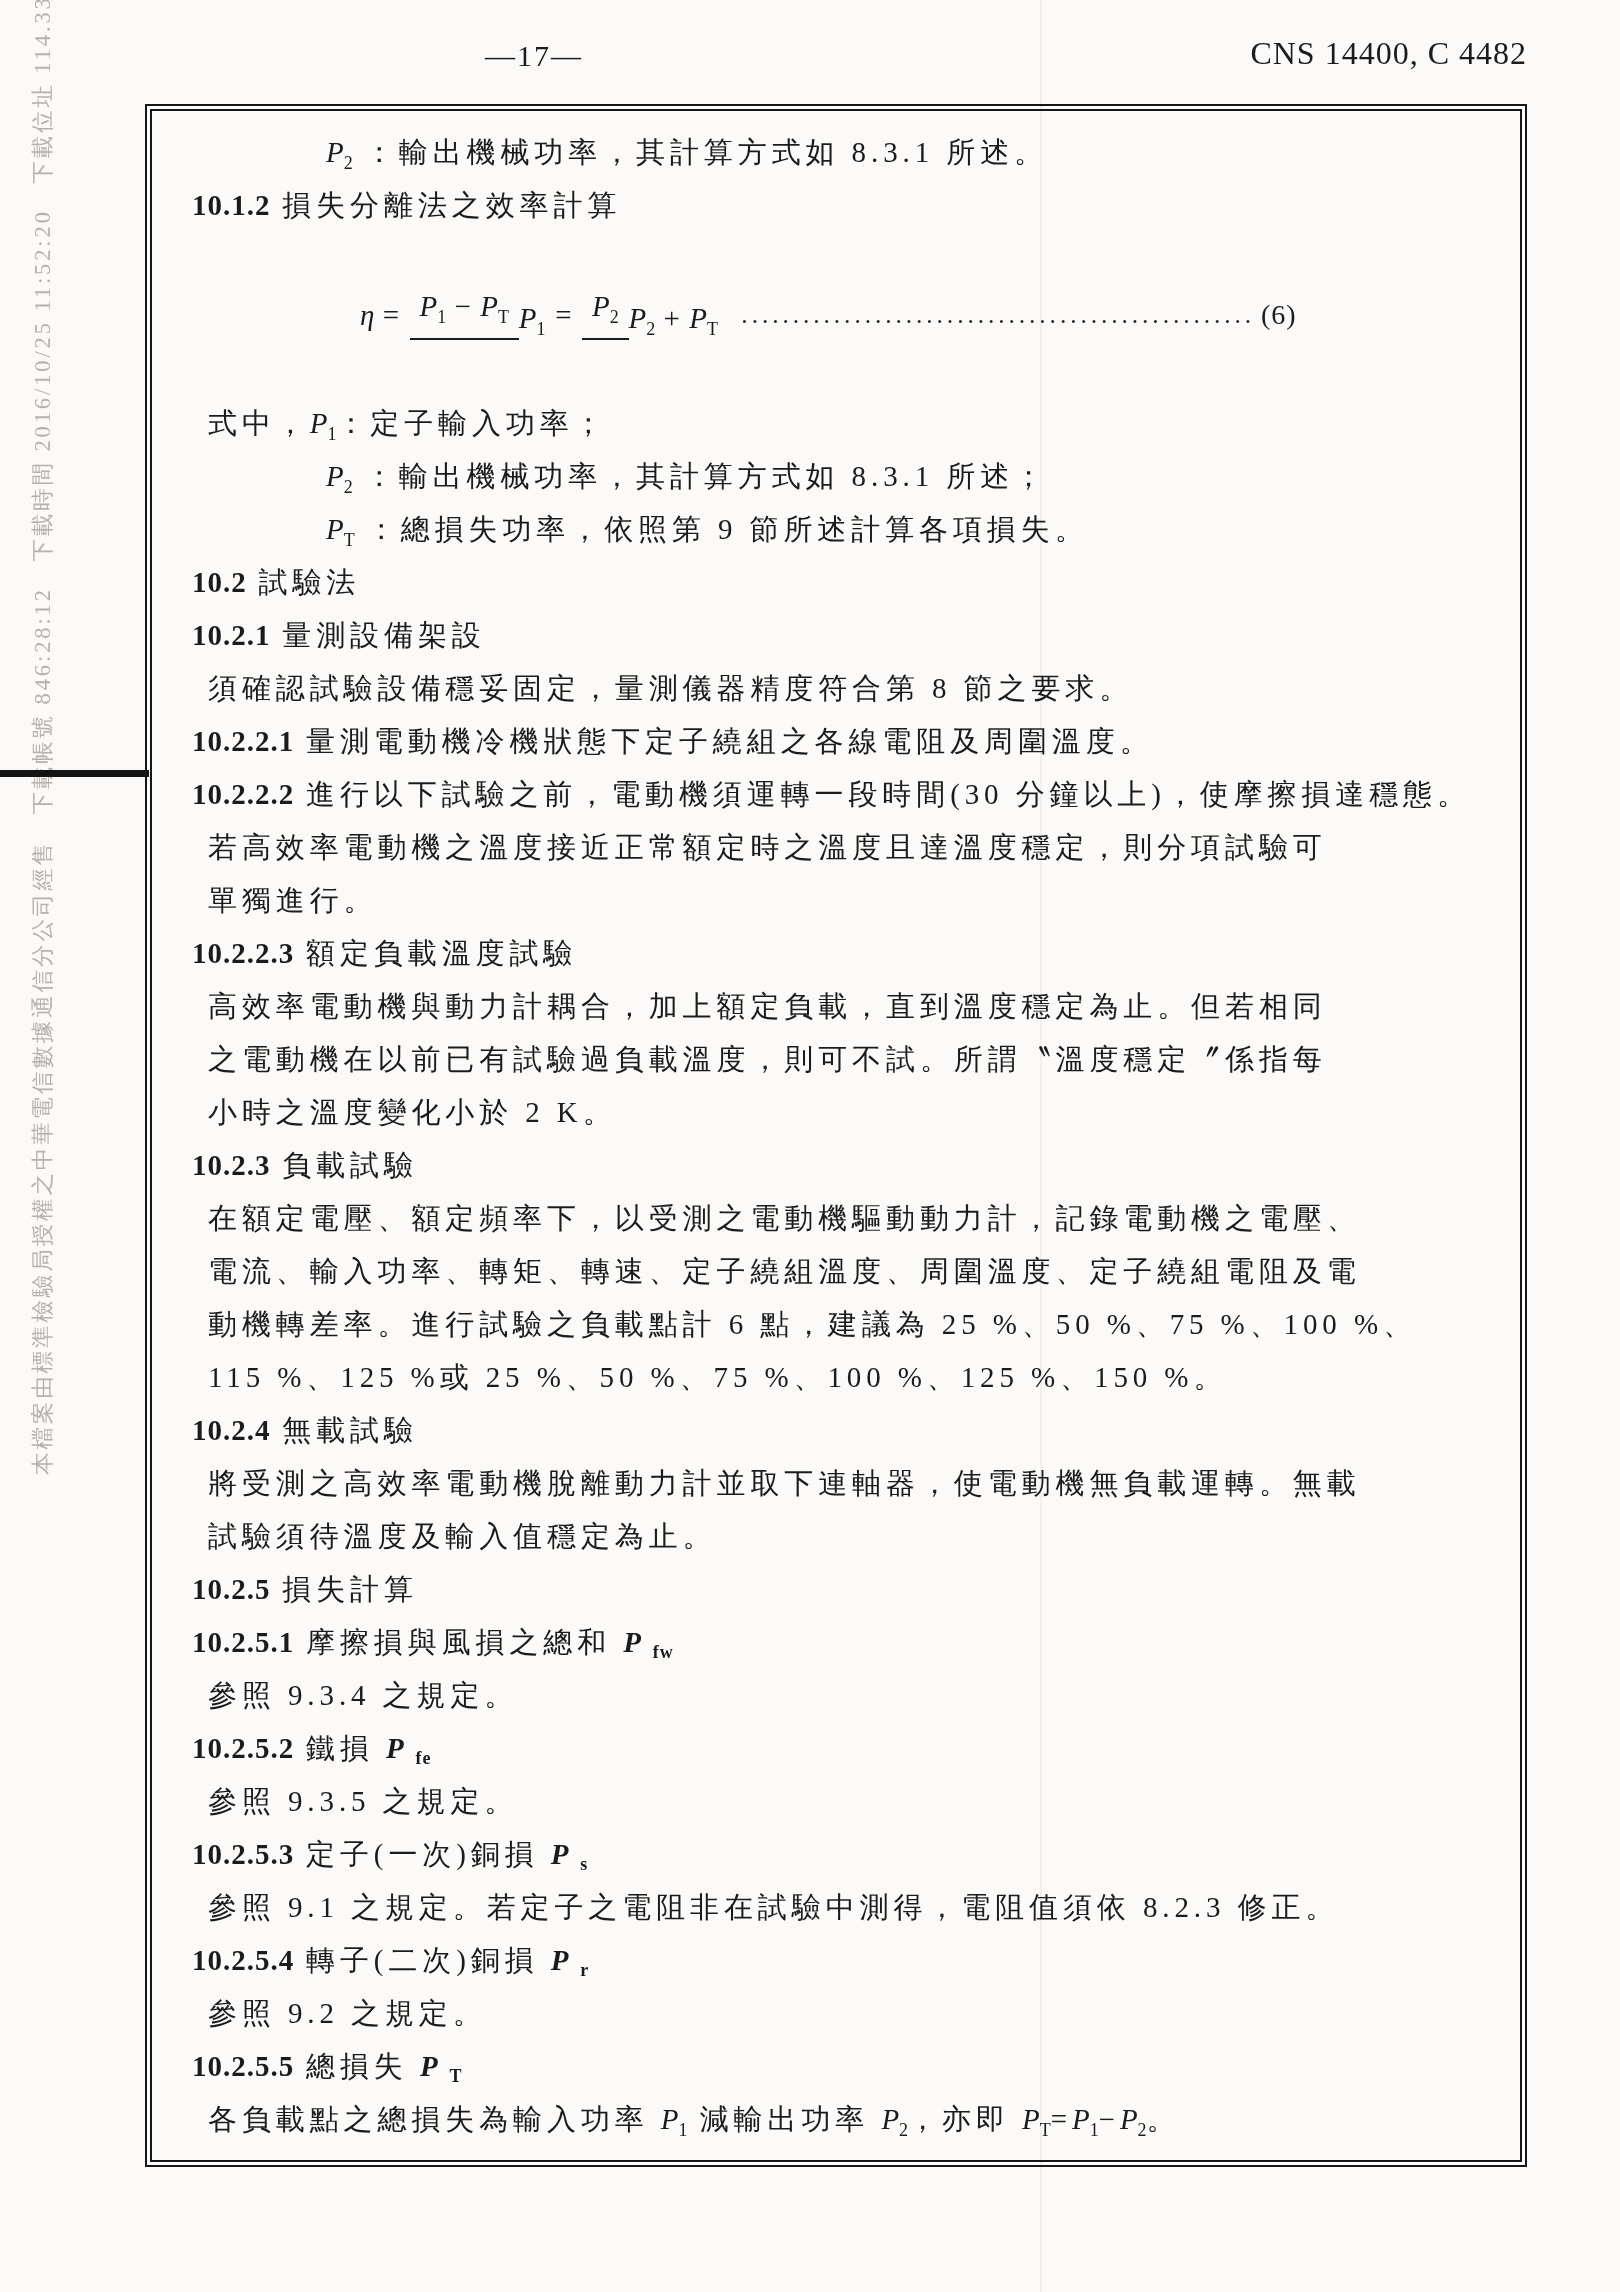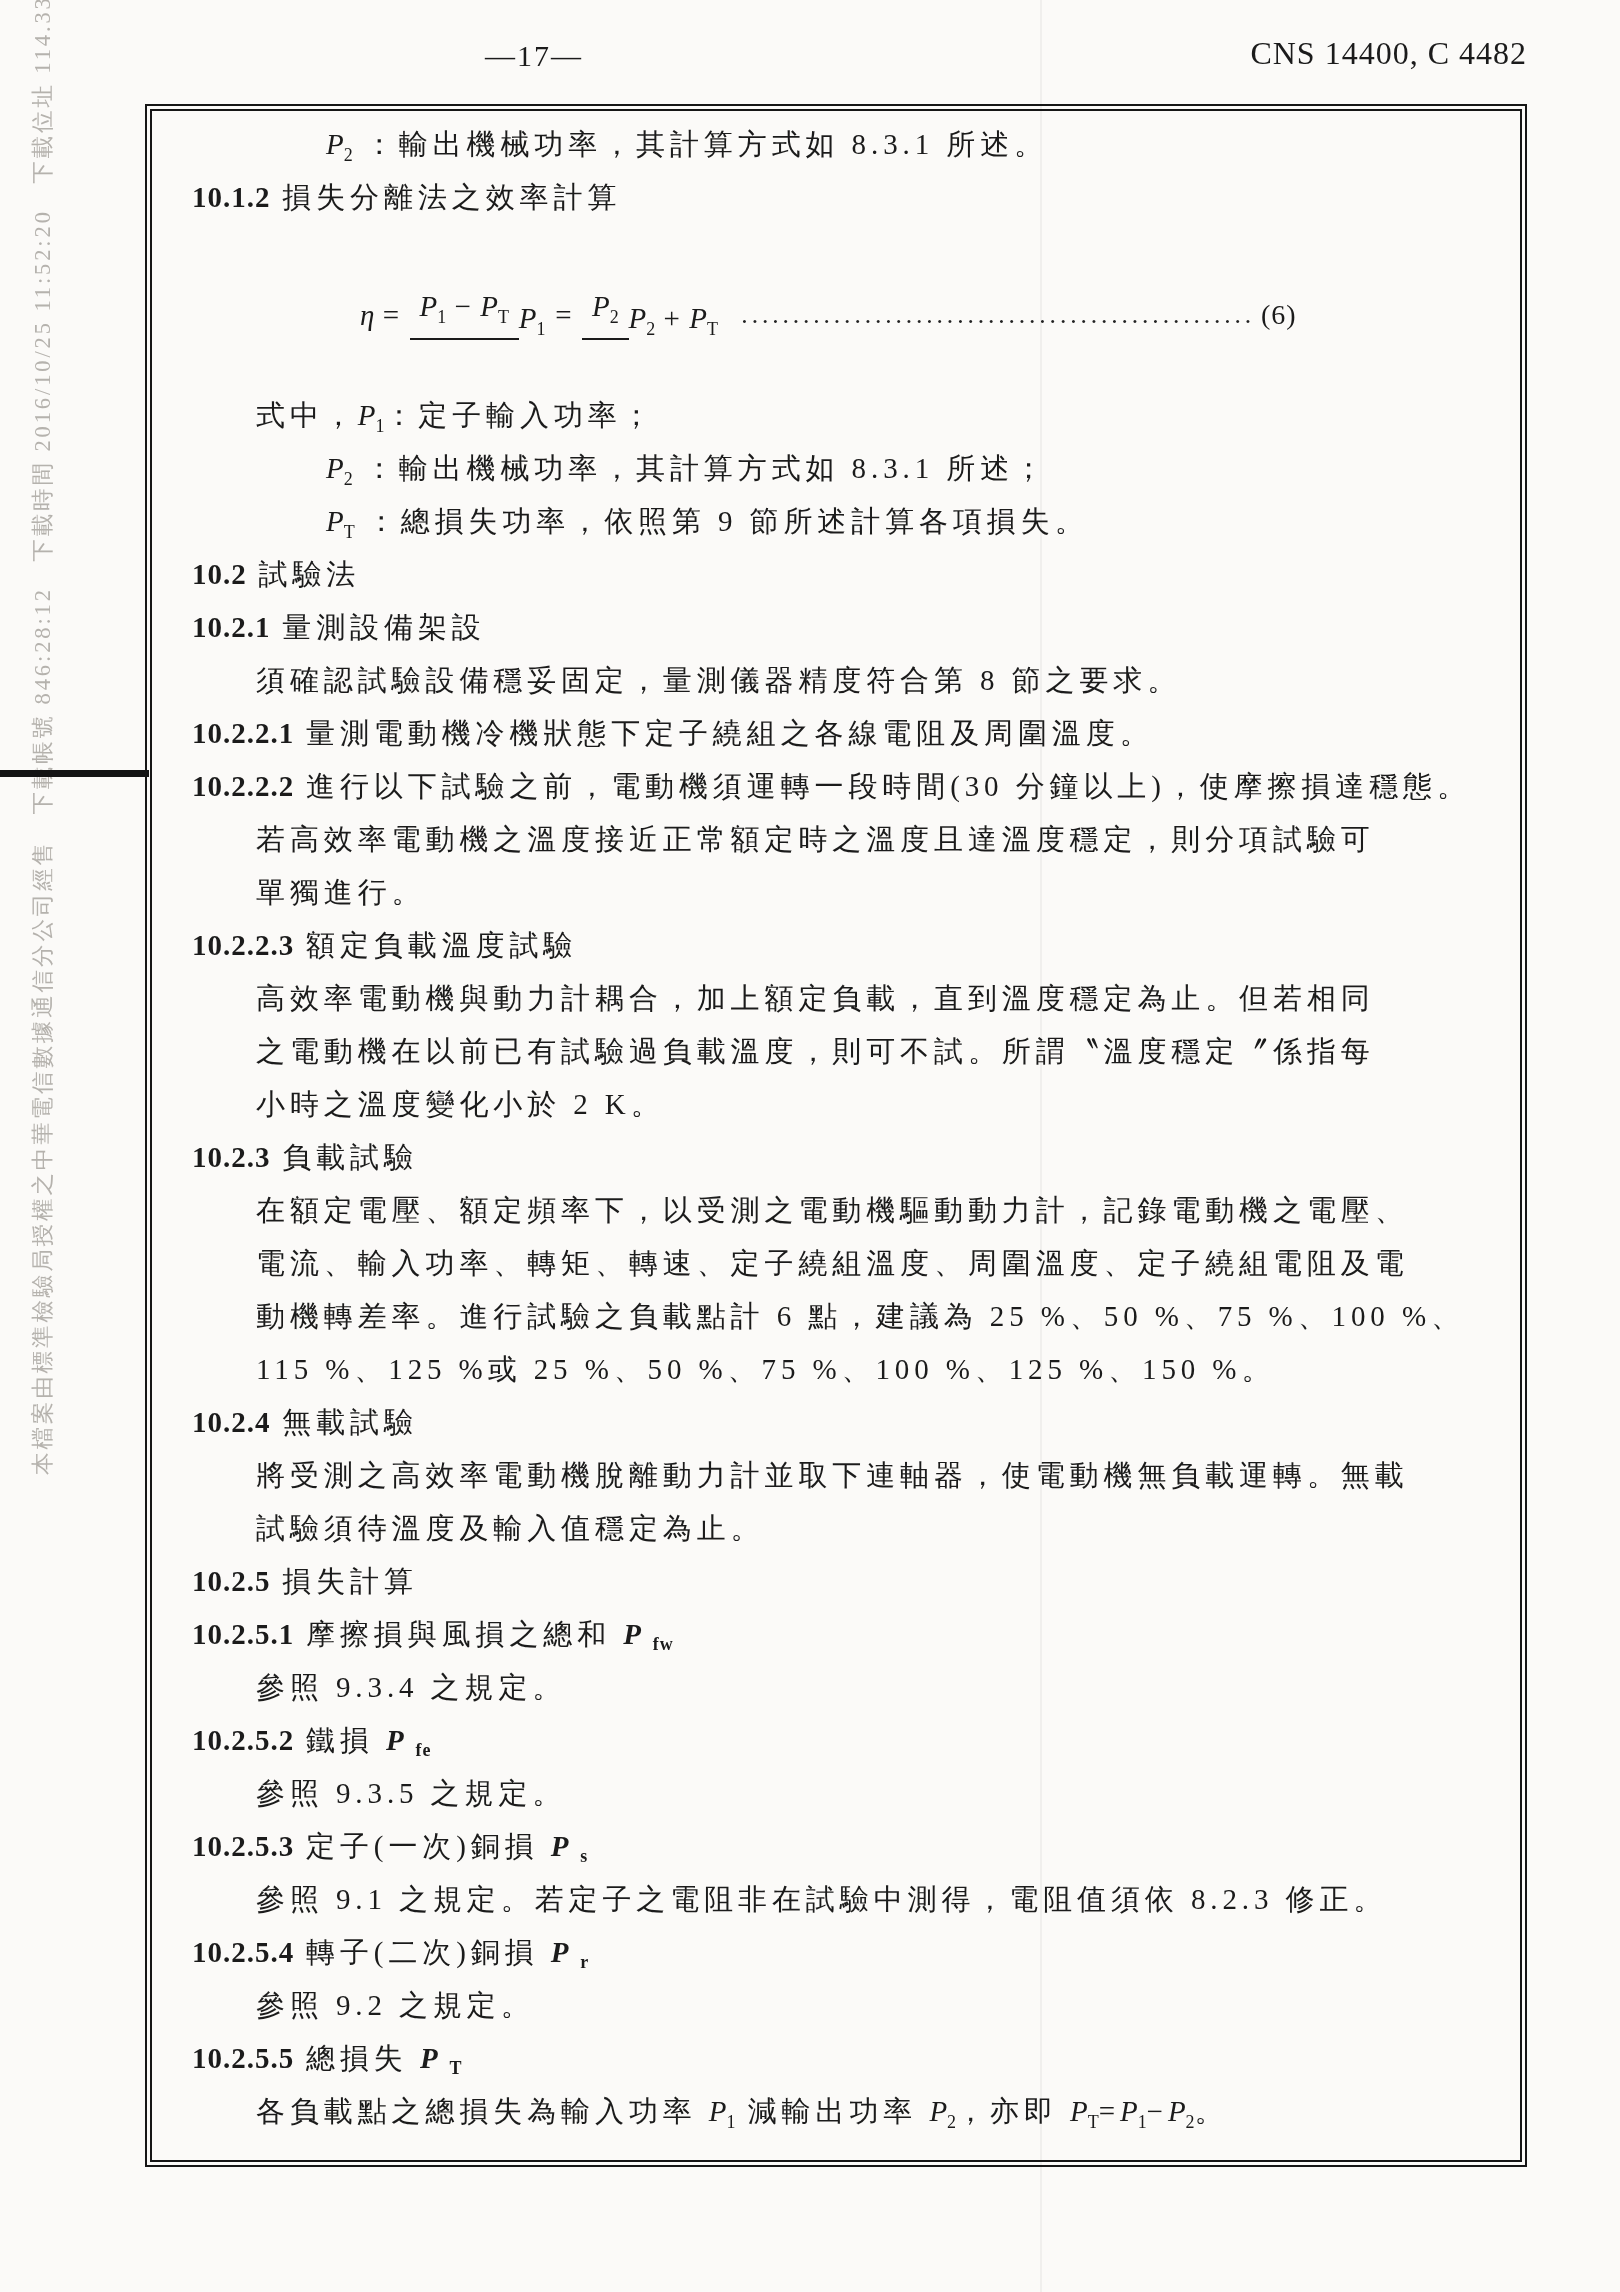--- a/index.html
+++ b/index.html
@@ -13,23 +13,23 @@
   
   .scan-line{position:absolute;left:1040px;top:0;width:2px;height:2293px;background:#f0efed;}
   
   .page-num{position:absolute;top:39px;left:485px;width:196px;text-align:left;
     font-size:30px;letter-spacing:2px;}
   .std-num{position:absolute;top:35px;right:93px;font-size:32px;font-weight:normal;letter-spacing:1px;}
   
   .doc-box{position:absolute;left:145px;top:104px;width:1368px;height:2049px;
     border:7.8px double #161616;background:transparent;}
   .doc-content{position:absolute;left:0;top:0;right:0;bottom:0;padding-top:15.7px;}
-  .line{height:53px;line-height:35px;font-size:29px;white-space:nowrap;letter-spacing:4.9px;}
+  .line{height:53px;line-height:50px;font-size:29px;white-space:nowrap;letter-spacing:4.9px;}
   .ind-h{padding-left:40px;}
-  .ind-b1{padding-left:104px;}
+  .ind-b1{padding-left:56px;}
   .ind-b2{padding-left:174px;}
   .bd{font-weight:bold;letter-spacing:1px;margin-right:11.8px;}
   .it{font-style:italic;letter-spacing:0;}
   sub{font-size:0.62em;letter-spacing:0;}
   
   .formula-row{height:165px;display:flex;align-items:center;padding-left:208px;
     font-size:29px;letter-spacing:1px;white-space:nowrap;}
   .frac{display:inline-flex;flex-direction:row;text-align:center;margin:0 9.8px;vertical-align:middle;}
   .frac .fn{border-bottom:2px solid #1b1b1b;padding:0 9.8px 3.9px;}
   .frac .fd{padding-top:12px;}

